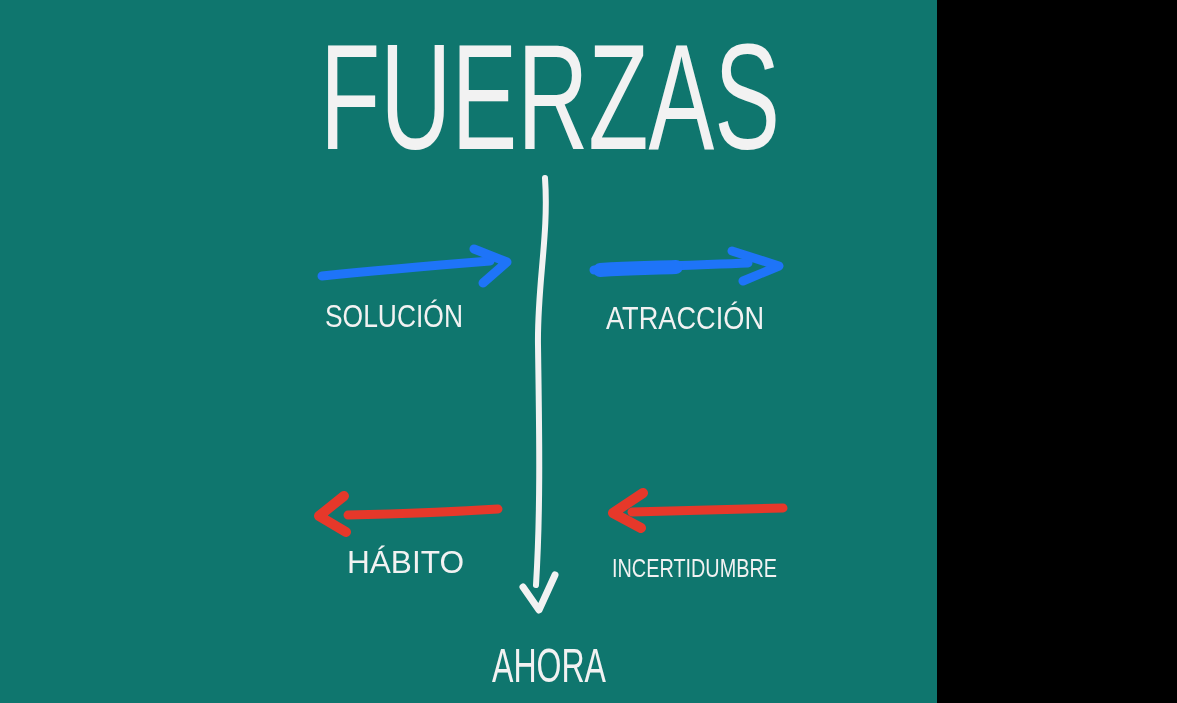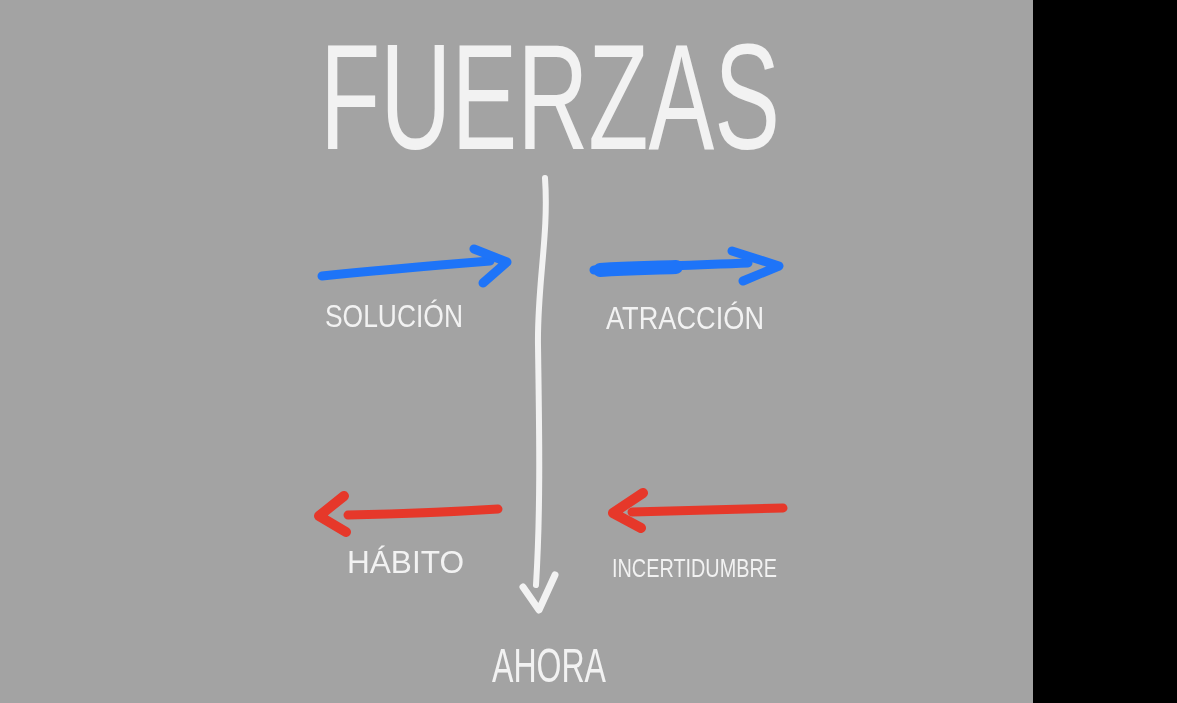--- a/index.html
+++ b/index.html
@@ -2,23 +2,23 @@
 <html><head>
 <meta charset="utf-8">
 <style>
   html, body {
     margin: 0;
     padding: 0;
     background: #000000;
   }
   .stage {
     position: relative;
-    width: 1033px;
+    width: 937px;
     height: 703px;
-    background: #a3a3a3;
+    background: #0f766e;
     overflow: hidden;
   }
   svg.board {
     position: absolute;
     left: 0;
     top: 0;
   }
   svg.board path {
     fill: none;
     stroke-linecap: round;

